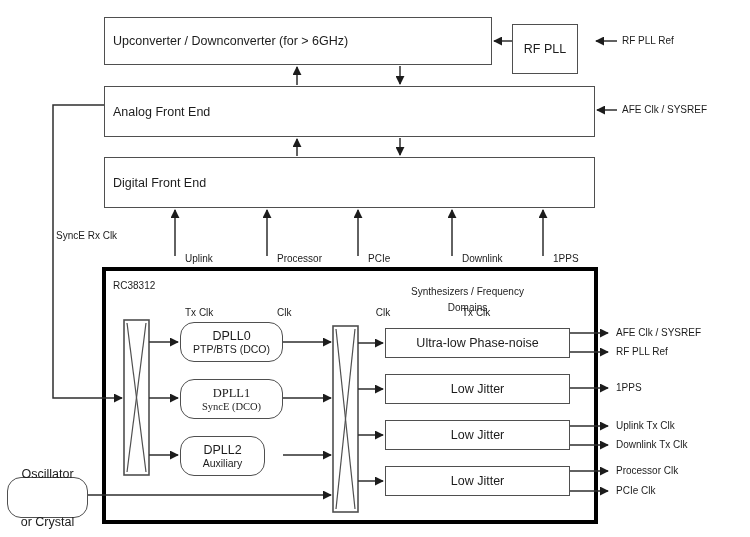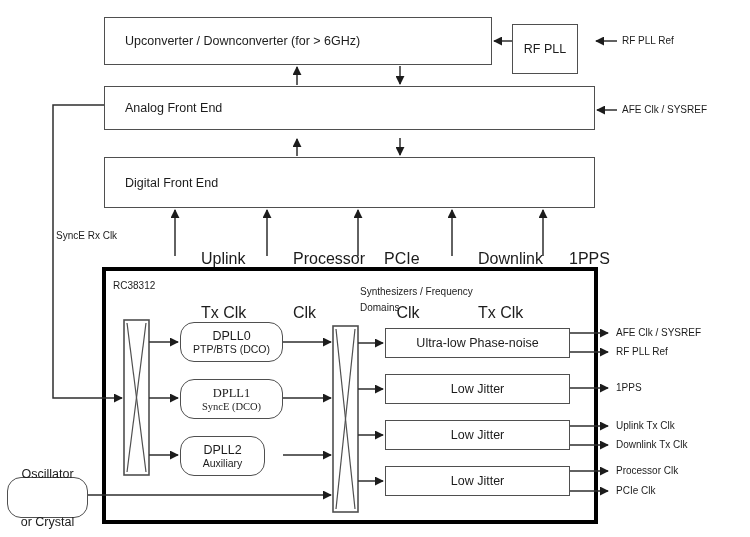--- a/index.html
+++ b/index.html
@@ -5,49 +5,49 @@
   html,body{margin:0;padding:0;background:#ffffff;}
   .canvas{
     position:relative;width:750px;height:537px;background:#ffffff;
     font-family:"Liberation Sans","DejaVu Sans",sans-serif;color:#1c1c1c;
     overflow:hidden;
   }
   .box{
     position:absolute;background:#ffffff;border:1.6px solid #4f4f4f;
     box-sizing:border-box;display:flex;align-items:center;font-size:12.5px;
   }
-  .box.leftpad{padding-left:20px;justify-content:flex-start;}
+  .box.leftpad{padding-left:8px;justify-content:flex-start;}
   .box.center{justify-content:center;text-align:center;}
   .box.stack{flex-direction:column;justify-content:center;line-height:14px;border-radius:14px;}
   .box .sub{font-size:10.5px;line-height:13px;}
   .chip{
     position:absolute;border:4px solid #000000;box-sizing:border-box;background:#ffffff;
   }
   .lbl{position:absolute;font-size:10px;line-height:16px;white-space:nowrap;}
-  .lbl2{position:absolute;font-size:16px;line-height:18px;white-space:pre;margin-left:16px;}
-  .centerlbl{}
+  .lbl2{position:absolute;font-size:10px;line-height:18px;white-space:pre;}
+  .centerlbl{text-align:center;}
   svg.overlay{position:absolute;left:0;top:0;z-index:5;pointer-events:none;}
   svg.overlay line, svg.overlay polyline{stroke:#2e2e2e;stroke-width:1.5;fill:none;}
   svg.overlay rect{fill:#ffffff;stroke:#4f4f4f;stroke-width:1.6;}
   svg.overlay .xline{stroke:#4f4f4f;stroke-width:1.2;}
 </style>
 </head>
 <body>
 
 <div class="canvas">
 
   <div class="box leftpad" style="left:104px;top:17px;width:388px;height:48px;">
     <span>Upconverter / Downconverter (for &gt; 6GHz)</span>
   </div>
 
   <div class="box center" style="left:512px;top:24px;width:66px;height:50px;">
     <span>RF PLL</span>
   </div>
 
-  <div class="box leftpad" style="left:104px;top:86px;width:491px;height:44px;">
+  <div class="box leftpad" style="left:104px;top:86px;width:491px;height:51px;">
     <span>Analog Front End</span>
   </div>
 
   <div class="box leftpad" style="left:104px;top:157px;width:491px;height:51px;">
     <span>Digital Front End</span>
   </div>
 
   <div class="chip" style="left:102px;top:267px;width:496px;height:257px;"></div>
 
   <div class="lbl" style="left:113px;top:278px;">RC38312</div>

